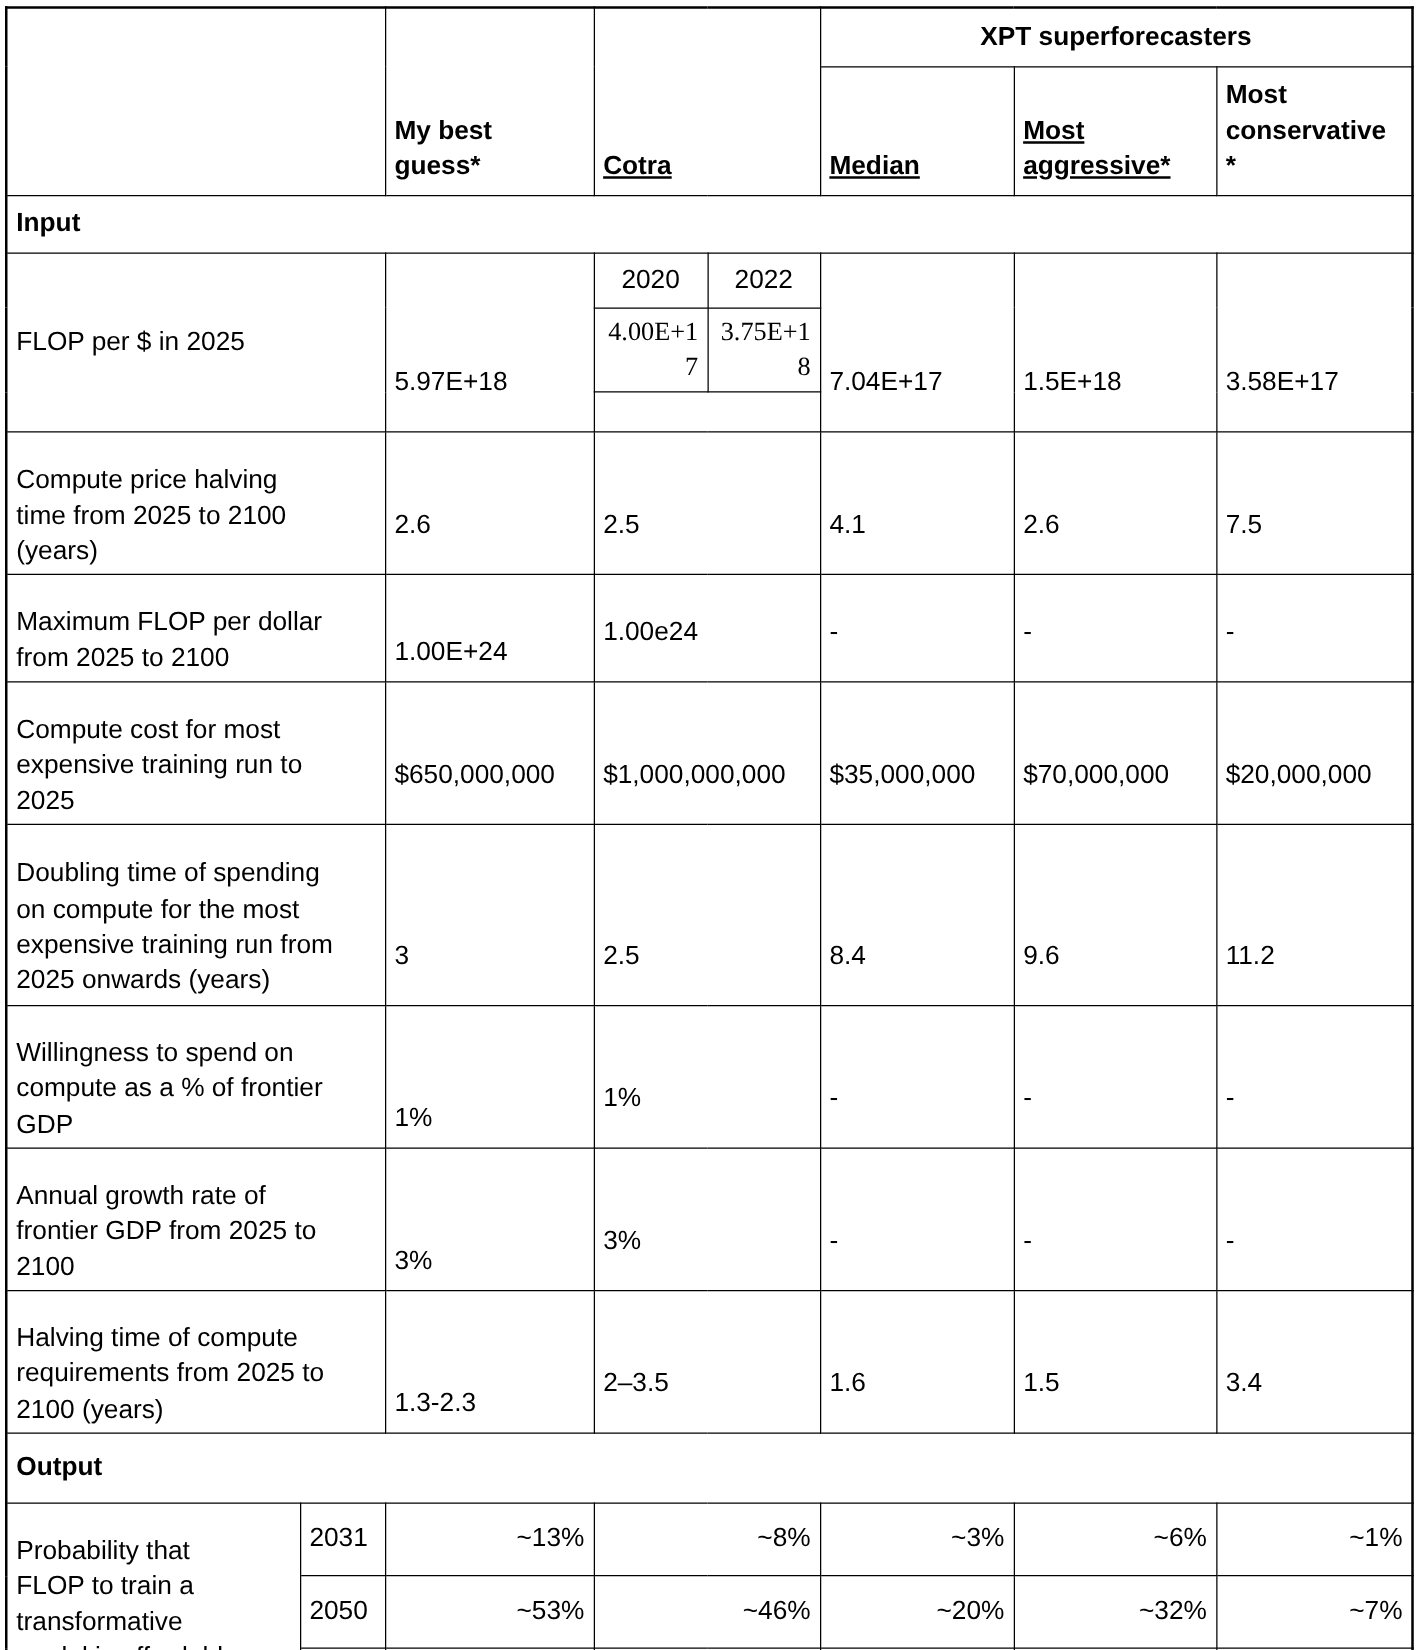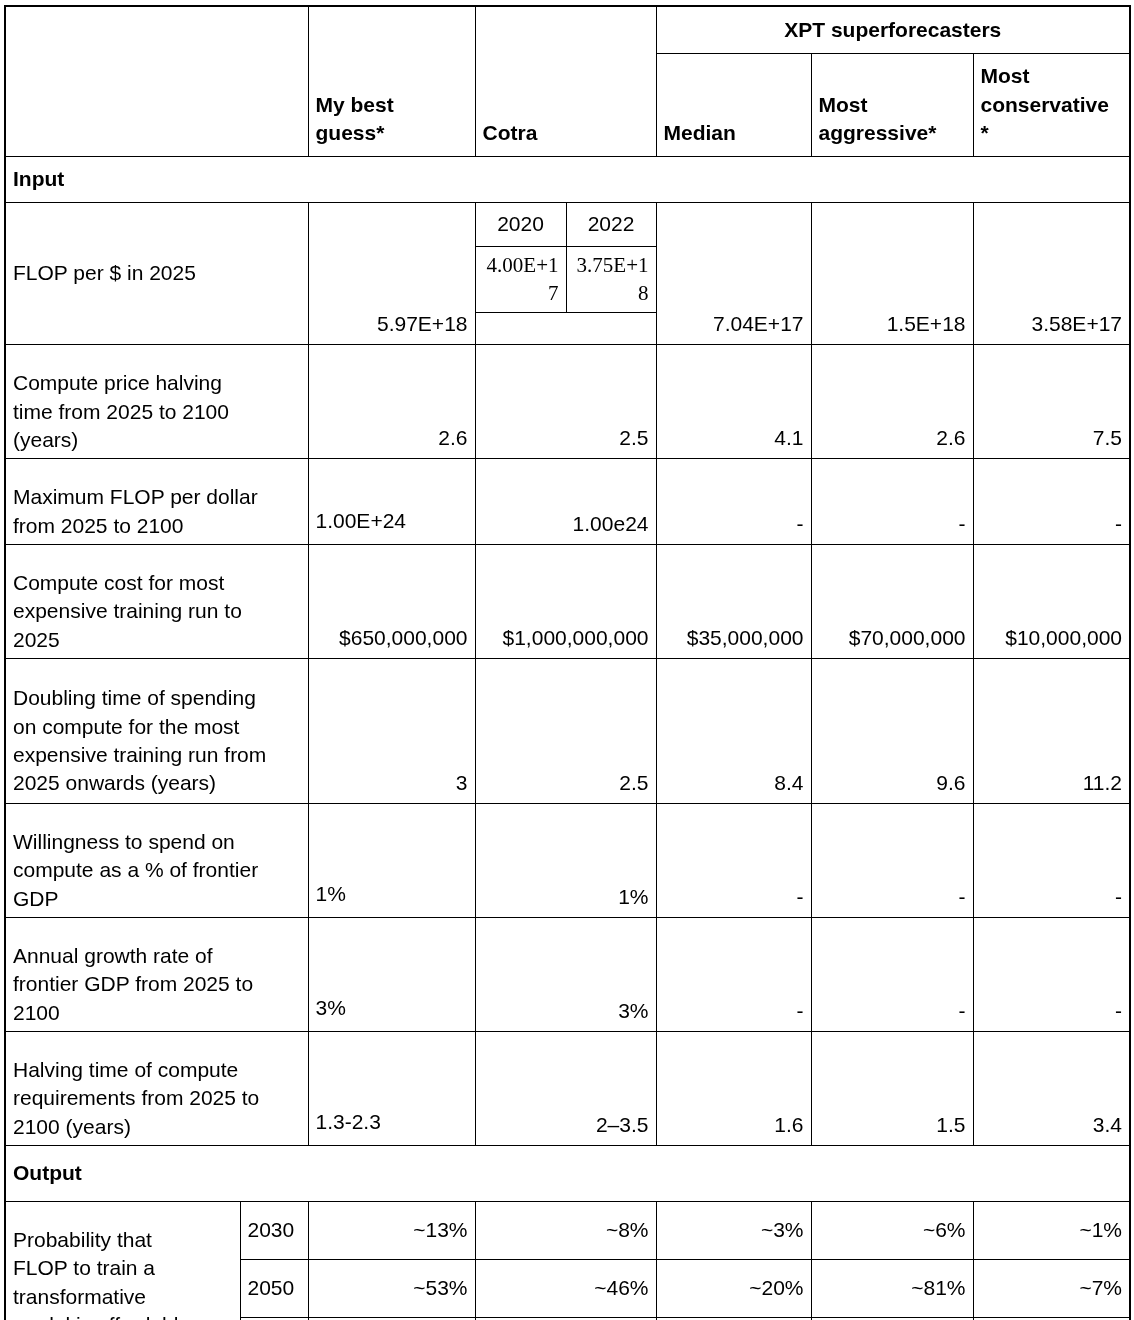--- a/index.html
+++ b/index.html
@@ -18,25 +18,25 @@
   td {
     border: 1px solid #000;
     font-size: 21px;
     line-height: 1.35;
     padding: 4px 7px;
     vertical-align: middle;
     text-align: left;
     overflow: hidden;
     word-wrap: break-word;
   }
-  .colhead { font-weight: bold; vertical-align: bottom; text-align: left; padding-bottom: 8px; }
+  .colhead { font-weight: bold; vertical-align: bottom; text-align: left; padding-bottom: 8px; text-decoration: underline; }
   .grouphead { font-weight: bold; text-align: center; vertical-align: middle; }
   .section { font-weight: bold; vertical-align: middle; }
   .label { vertical-align: middle; }
-  .val { text-align: right; vertical-align: bottom; padding-bottom: 6px; }
+  .val { vertical-align: bottom; padding-bottom: 25px; }
   .valleft { text-align: left; vertical-align: bottom; padding-bottom: 9px; }
   .subyear { text-align: center; vertical-align: middle; }
   .subval { text-align: right; vertical-align: bottom; padding-bottom: 5px; }
   .valmid { text-align: right; vertical-align: middle; }
   .yearcell { text-align: left; vertical-align: middle; }
   .outlabel { vertical-align: top; }
   .wrapspan { display: inline-block; margin-top: 20px; }
   .wrapnum {
     display: inline-block;
     max-width: 72px;
@@ -112,21 +112,21 @@
       <td class="val">-</td>
       <td class="val">-</td>
     </tr>
 
     <tr style="height:110px">
       <td colspan="2" class="label"><span class="wrapspan" style="max-width:240px">Compute cost for most expensive training run to 2025</span></td>
       <td class="val">$650,000,000</td>
       <td colspan="2" class="val">$1,000,000,000</td>
       <td class="val">$35,000,000</td>
       <td class="val">$70,000,000</td>
-      <td class="val">$10,000,000</td>
+      <td class="val">$20,000,000</td>
     </tr>
 
     <tr style="height:145px">
       <td colspan="2" class="label"><span class="wrapspan" style="max-width:258px">Doubling time of spending on compute for the most expensive training run from 2025 onwards (years)</span></td>
       <td class="val">3</td>
       <td colspan="2" class="val">2.5</td>
       <td class="val">8.4</td>
       <td class="val">9.6</td>
       <td class="val">11.2</td>
     </tr>
@@ -157,33 +157,33 @@
       <td class="val">1.5</td>
       <td class="val">3.4</td>
     </tr>
 
     <tr style="height:56px">
       <td colspan="8" class="section">Output</td>
     </tr>
 
     <tr style="height:58px">
       <td rowspan="3" class="outlabel"><span class="wrapspan" style="max-width:190px">Probability that FLOP to train a transformative model is affordable by…</span></td>
-      <td class="yearcell">2030</td>
+      <td class="yearcell">2031</td>
       <td class="valmid">~13%</td>
       <td colspan="2" class="valmid">~8%</td>
       <td class="valmid">~3%</td>
       <td class="valmid">~6%</td>
       <td class="valmid">~1%</td>
     </tr>
     <tr style="height:58px">
       <td class="yearcell">2050</td>
       <td class="valmid">~53%</td>
       <td colspan="2" class="valmid">~46%</td>
       <td class="valmid">~20%</td>
-      <td class="valmid">~81%</td>
+      <td class="valmid">~32%</td>
       <td class="valmid">~7%</td>
     </tr>
     <tr style="height:58px">
       <td class="yearcell">2100</td>
       <td class="valmid">~78%</td>
       <td colspan="2" class="valmid">~78%</td>
       <td class="valmid">~60%</td>
       <td class="valmid">~71%</td>
       <td class="valmid">~31%</td>
     </tr>

